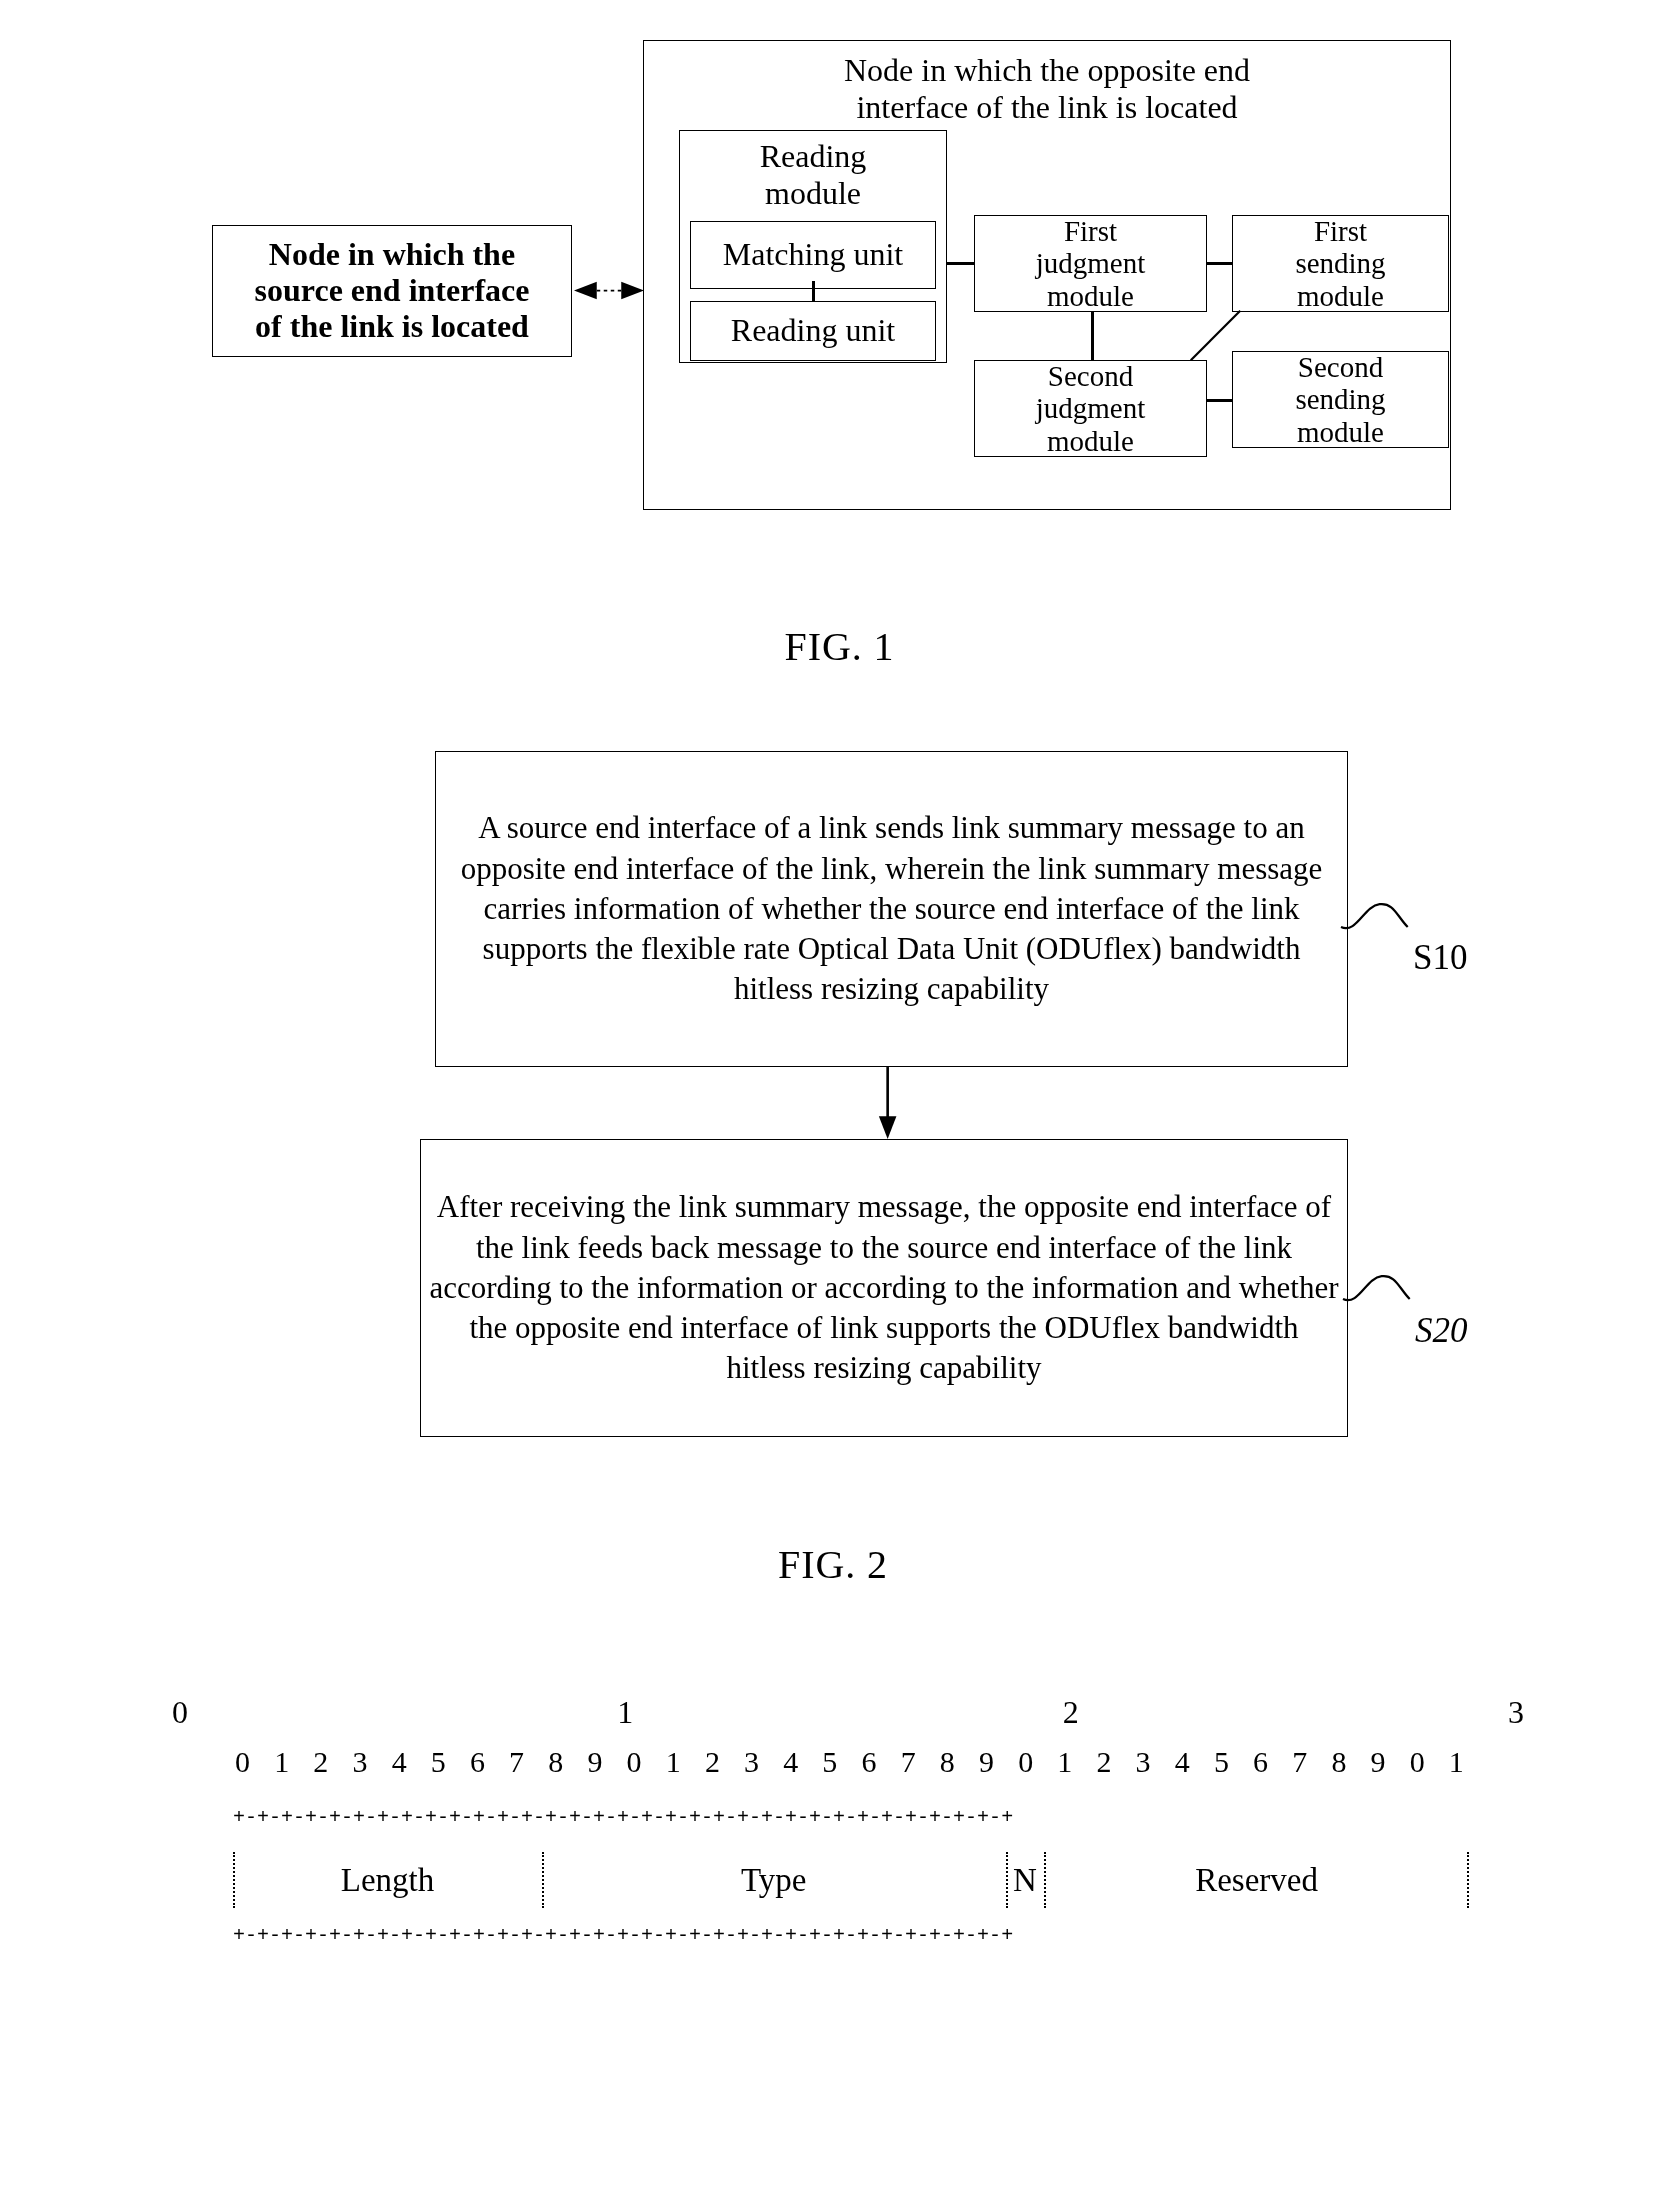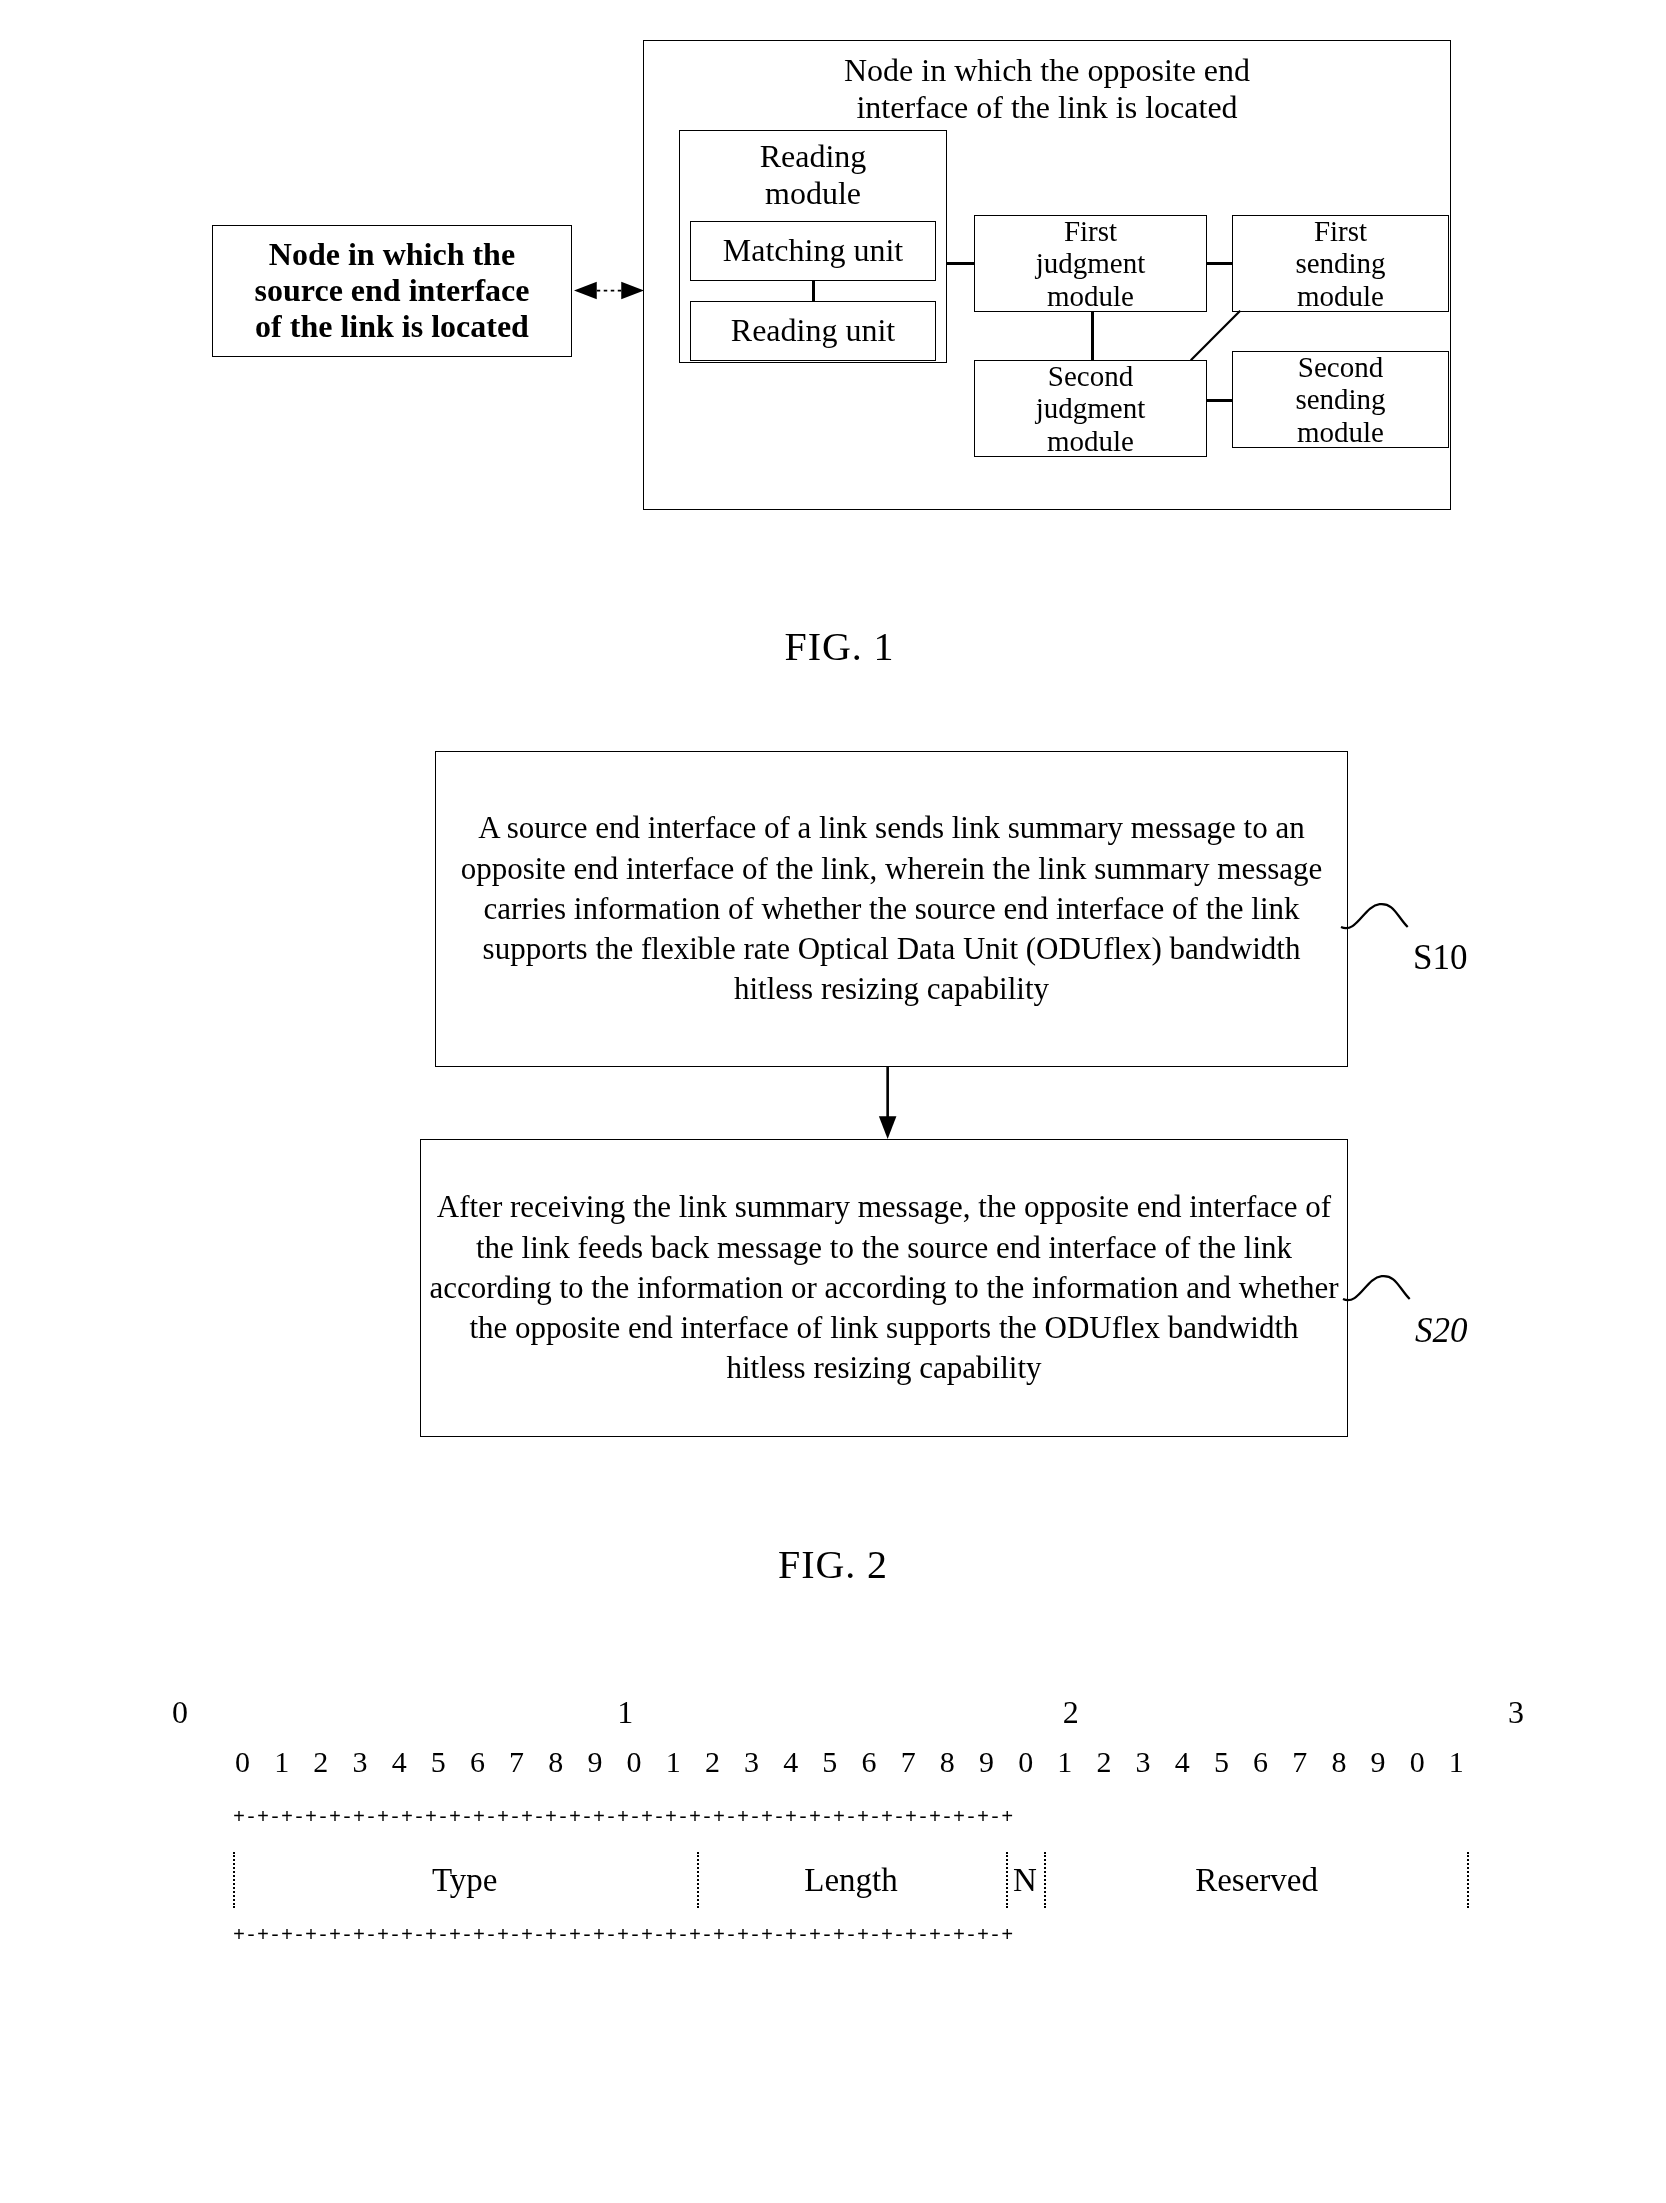--- a/index.html
+++ b/index.html
@@ -61,21 +61,21 @@
     font-size: 32px;
   }
   #fig1-reading-module-title {
     position: absolute;
     left: 0; right: 0; top: 7px;
     text-align: center;
     font-size: 32px;
     line-height: 1.16;
   }
   #fig1-matching-unit {
-    left: 690px; top: 221px; width: 246px; height: 60px;
+    left: 690px; top: 221px; width: 246px; height: 68px;
     font-size: 32px;
   }
   #fig1-reading-unit {
     left: 690px; top: 301px; width: 246px; height: 60px;
     font-size: 32px;
   }
   #fig1-first-judgment {
     left: 974px; top: 215px; width: 233px; height: 97px;
     font-size: 29px;
   }
@@ -354,27 +354,27 @@
         <span>7</span>
         <span>8</span>
         <span>9</span>
         <span>0</span>
         <span>1</span>
       </div>
 
     <div class="ruler" id="fig3-ruler-top" style="font-size: 20px; transform-origin: left top; transform: scaleX(1);">+-+-+-+-+-+-+-+-+-+-+-+-+-+-+-+-+-+-+-+-+-+-+-+-+-+-+-+-+-+-+-+-+</div>
 
     <div id="fig3-fields">
+        <div class="field-cell" style="flex: 8 0 0px;">
+          <span class="field-sep left"></span>
+          <span>Length</span>
+        </div>
         <div class="field-cell" style="flex: 12 0 0px;">
           <span class="field-sep left"></span>
           <span>Type</span>
-        </div>
-        <div class="field-cell" style="flex: 8 0 0px;">
-          <span class="field-sep left"></span>
-          <span>Length</span>
         </div>
         <div class="field-cell" style="flex: 1 0 0px;">
           <span class="field-sep left"></span>
           <span>N</span>
         </div>
         <div class="field-cell" style="flex: 11 0 0px;">
           <span class="field-sep left"></span>
           <span>Reserved</span>
           <span class="field-sep right"></span>
         </div>

